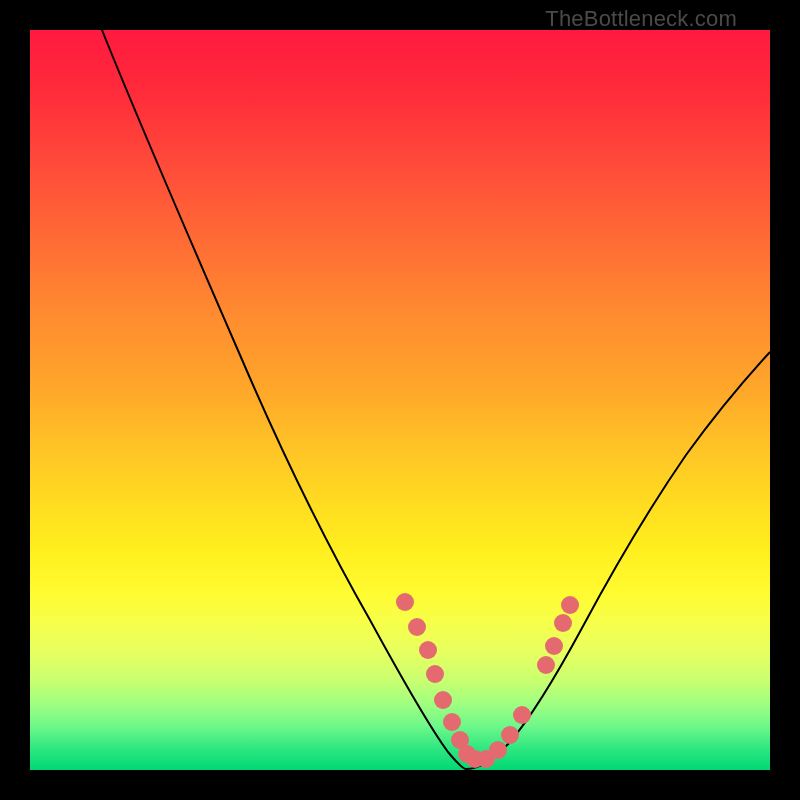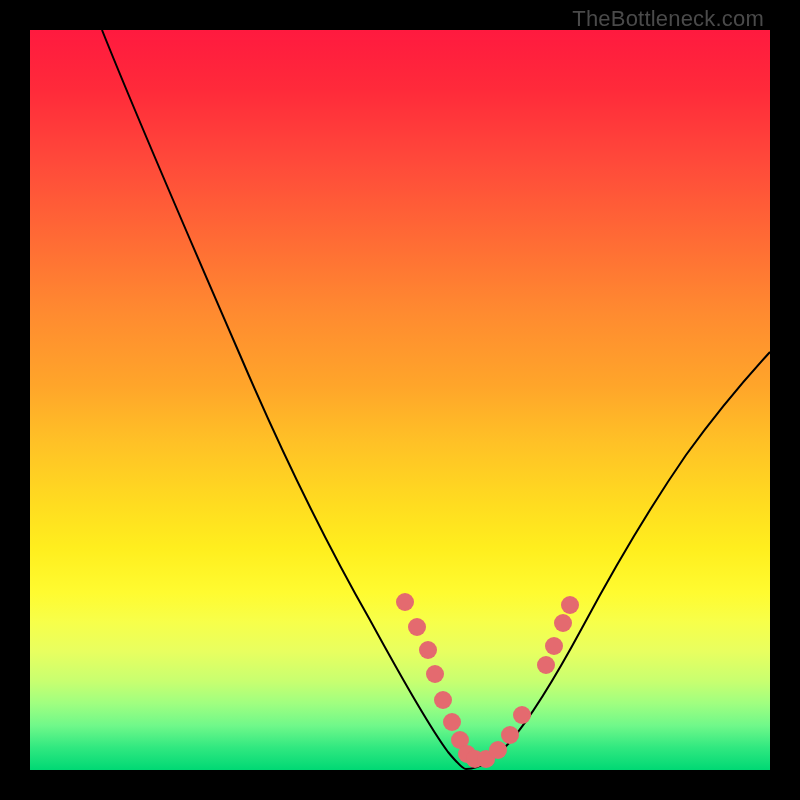--- a/index.html
+++ b/index.html
@@ -11,21 +11,20 @@
     overflow: hidden;
     font-family: Arial, Helvetica, sans-serif;
   }
   .frame {
     position: absolute;
     left: 0;
     top: 0;
     width: 751px;
     height: 800px;
     background: #000;
-    padding-left: 27px;
   }
   .plot {
     position: absolute;
     left: 30px;
     top: 30px;
     width: 740px;
     height: 740px;
     
     background: linear-gradient(to bottom,
       #ff1a3f 0%,

